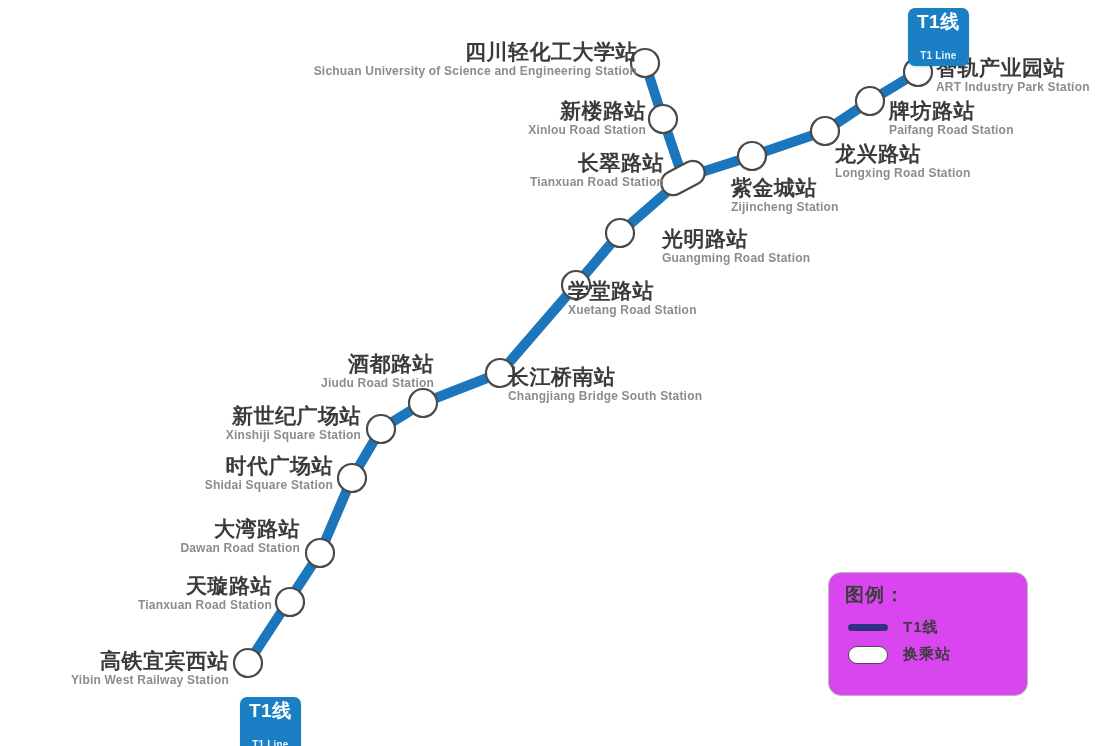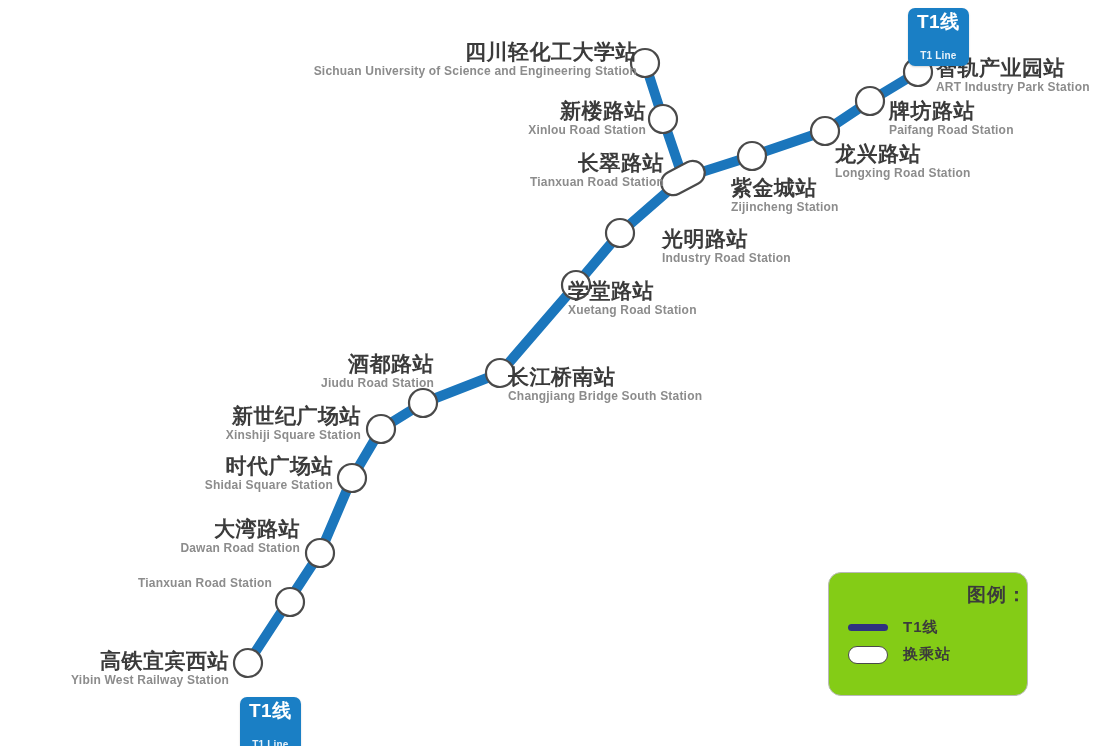--- a/index.html
+++ b/index.html
@@ -82,26 +82,25 @@
     line-height: 1.1;
     margin-top: 18px;
   }
   
   #legend-box {
     position: absolute;
     left: 828px;
     top: 572px;
     width: 200px;
     height: 124px;
-    background: #84cc16;
+    background: #d946ef;
     border: 1.6px solid #b9b9b9;
     border-radius: 13px;
     box-sizing: border-box;
     padding: 9px 0 0 16px;
-    text-align: right;
   }
   #legend-title {
     font-size: 19px;
     font-weight: bold;
     color: #3b3b3b;
     letter-spacing: 1px;
     margin-bottom: 7px;
   }
   .legend-row {
     display: flex;
@@ -200,21 +199,21 @@
       <div class="station-label align-right" style="top: 100px; left: 0px; width: 646px;">
         <span class="cn">新楼路站</span>
         <span class="en">Xinlou Road Station</span>
       </div>
       <div class="station-label align-right" style="top: 152px; left: 0px; width: 664px;">
         <span class="cn">长翠路站</span>
         <span class="en">Tianxuan Road Station</span>
       </div>
       <div class="station-label align-left" style="top: 228px; left: 634px; margin-left: 28px;">
         <span class="cn">光明路站</span>
-        <span class="en">Industry Road Station</span>
+        <span class="en">Guangming Road Station</span>
       </div>
       <div class="station-label align-left" style="top: 280px; left: 568px;">
         <span class="cn">学堂路站</span>
         <span class="en">Xuetang Road Station</span>
       </div>
       <div class="station-label align-left" style="top: 366px; left: 508px;">
         <span class="cn">长江桥南站</span>
         <span class="en">Changjiang Bridge South Station</span>
       </div>
       <div class="station-label align-right" style="top: 353px; left: 0px; width: 434px;">
@@ -227,20 +226,21 @@
       </div>
       <div class="station-label align-right" style="top: 455px; left: 0px; width: 333px;">
         <span class="cn">时代广场站</span>
         <span class="en">Shidai Square Station</span>
       </div>
       <div class="station-label align-right" style="top: 518px; left: 0px; width: 300px;">
         <span class="cn">大湾路站</span>
         <span class="en">Dawan Road Station</span>
       </div>
       <div class="station-label align-right" style="top: 575px; left: 0px; width: 272px;">
+        <span class="cn">天璇路站</span>
         <span class="en">Tianxuan Road Station</span>
       </div>
       <div class="station-label align-right" style="top: 650px; left: 0px; width: 229px;">
         <span class="cn">高铁宜宾西站</span>
         <span class="en">Yibin West Railway Station</span>
       </div>
     </div>
 
   <div id="badge-layer">
       <div class="line-badge" style="left: 908px; top: 8px; background: rgb(26, 127, 197);">

